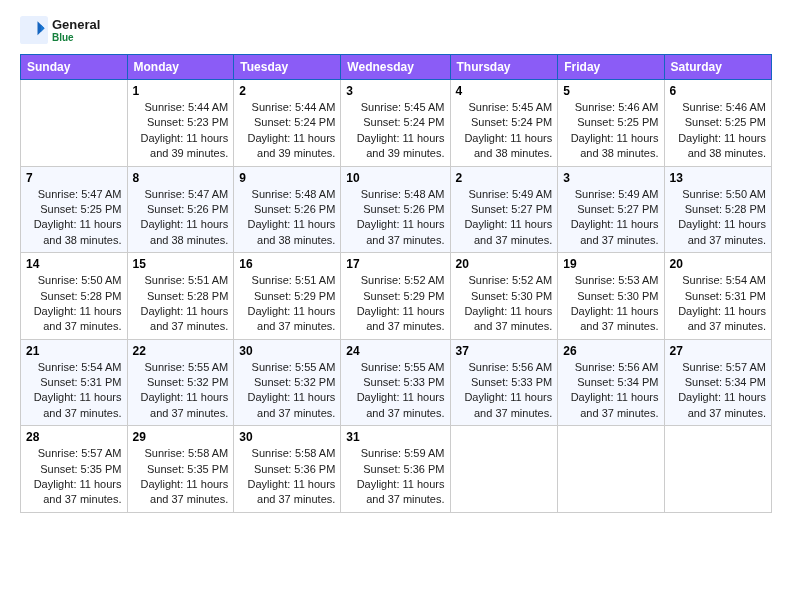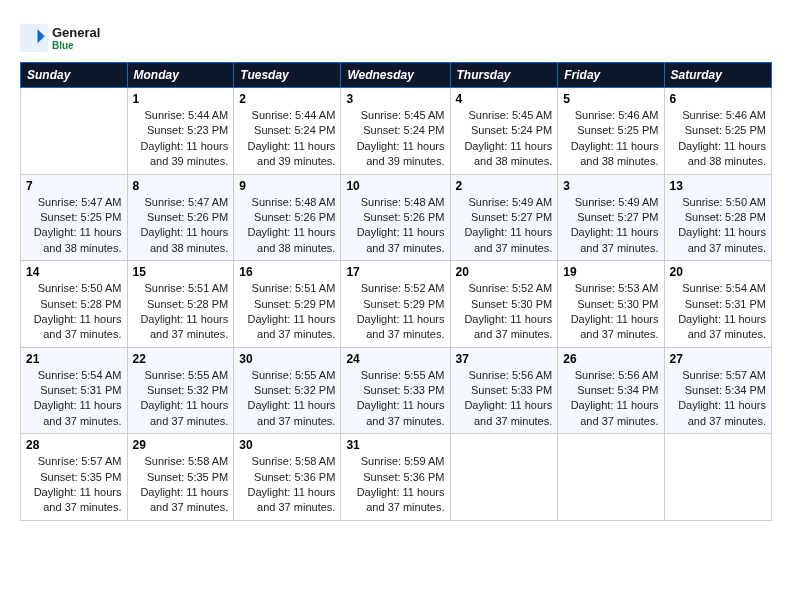--- a/index.html
+++ b/index.html
@@ -6,21 +6,21 @@
     body {
       font-family: Arial, sans-serif;
       background: #fff;
       width: 792px;
       height: 612px;
       overflow: hidden;
     }
     .page {
       width: 792px;
       height: 612px;
-      padding: 24px 20px 12px 20px;
+      padding: 16px 20px 12px 20px;
     }
     .header {
       display: flex;
       justify-content: space-between;
       align-items: flex-start;
       margin-bottom: 10px;
     }
     .logo {
       display: flex;
       align-items: center;
@@ -73,21 +73,21 @@
       font-size: 11px;
       color: #222;
       line-height: 1.4;
       text-align: right;
     }
     .empty-cell {
       background: #f9f9f9;
     }
     tr:nth-child(even) td { background: #f5f8ff; }
     tr:nth-child(odd) td { background: #fff; }
-    .calendar-table thead tr th { background: #0f172a; font-style: italic; }
+    .calendar-table thead tr th { background: #8b5cf6; }
   </style>
 </head>
 <body>
 
 <div class="page">
   <div class="header">
     <div class="logo">
       <svg class="logo-icon" viewBox="0 0 32 32">
         <rect x="0" y="0" width="32" height="32" rx="3" fill="#e8f0fe"></rect>
         <polygon points="20,6 28,14 20,22" fill="#1565c0"></polygon>

